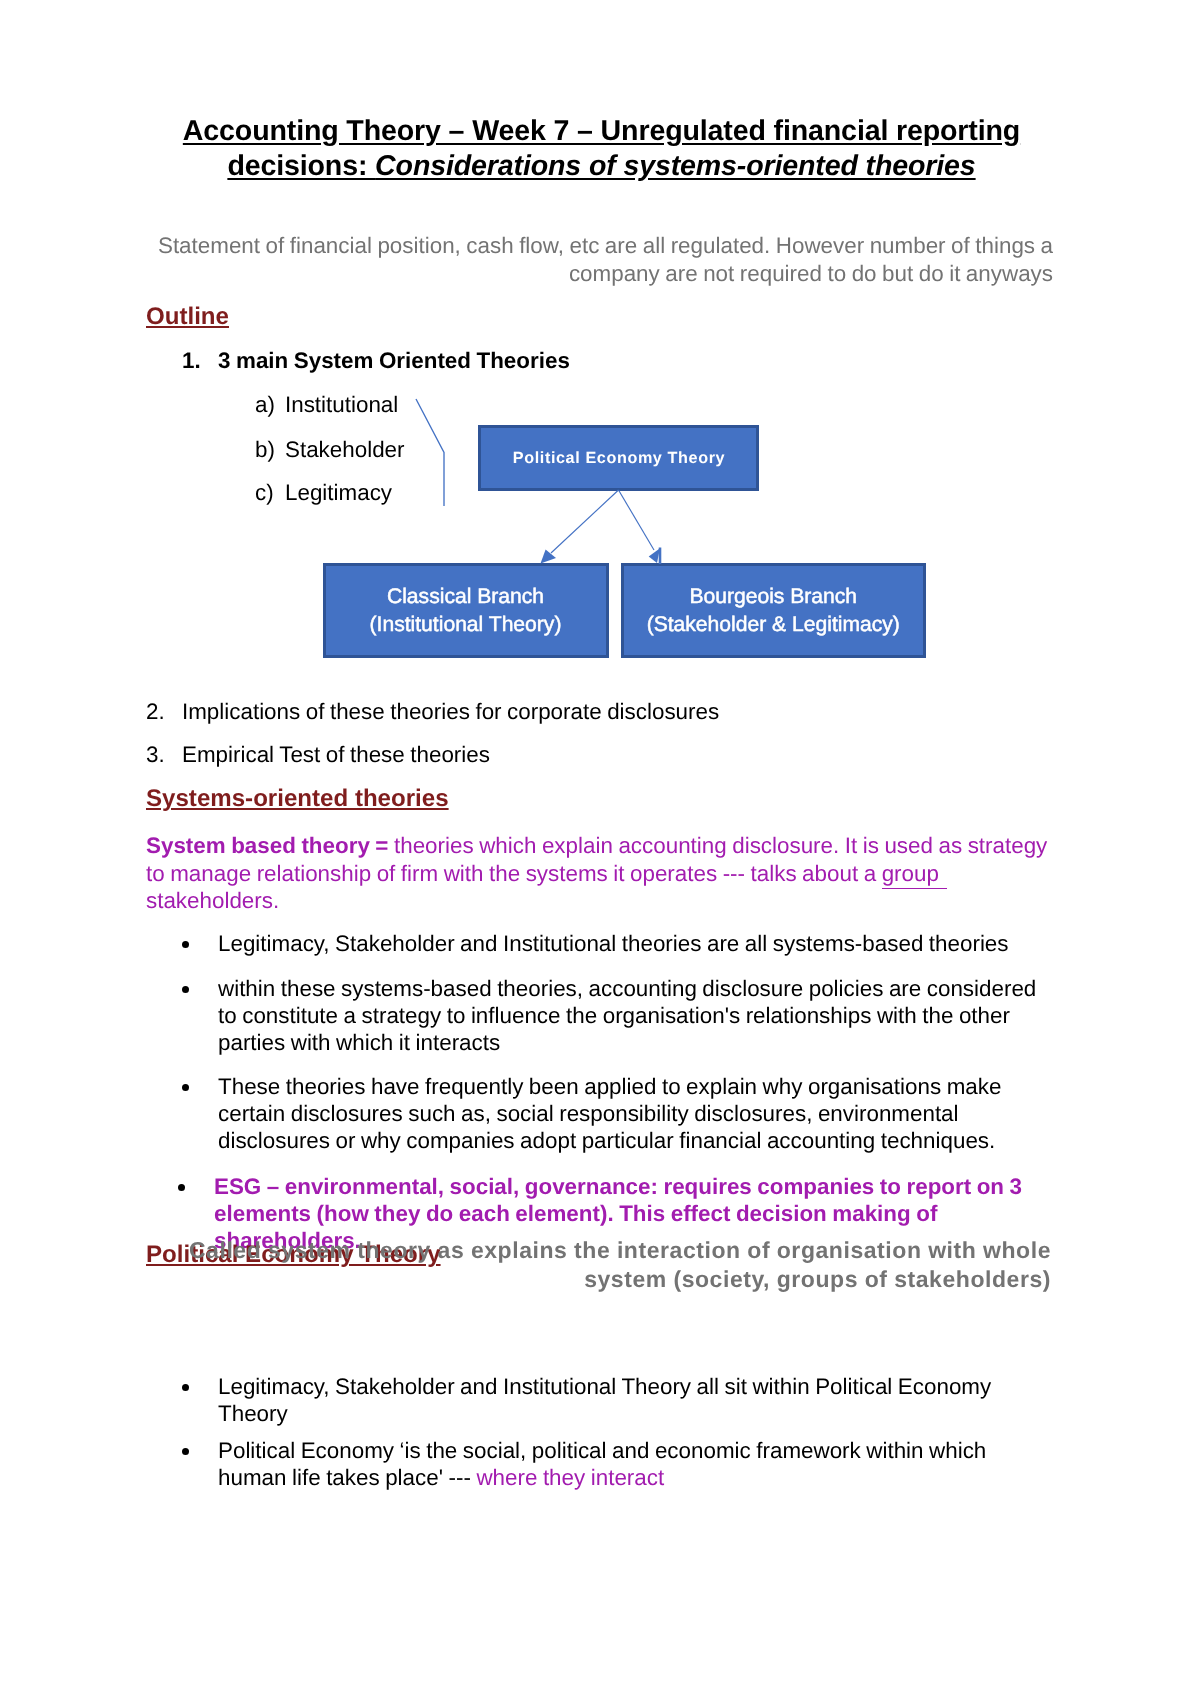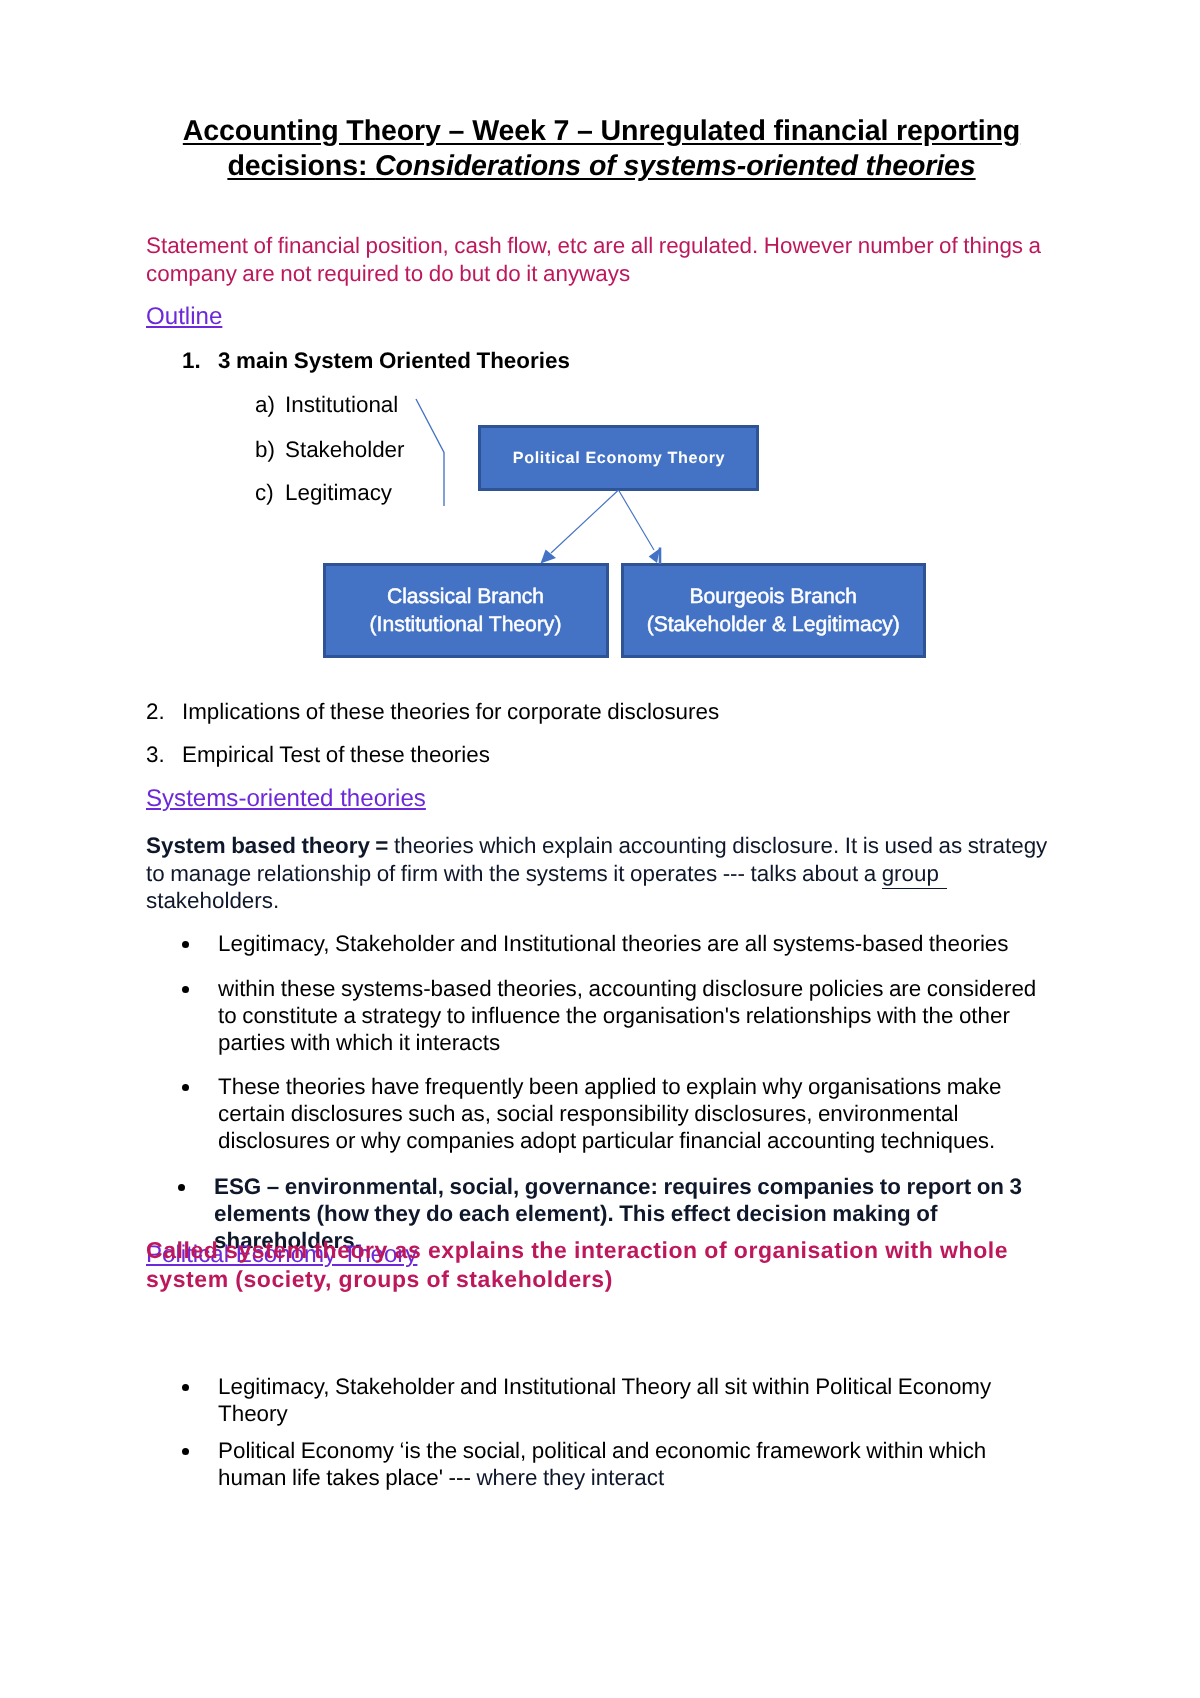--- a/index.html
+++ b/index.html
@@ -17,24 +17,24 @@
 
   
   .title { text-align:center; font-weight:bold; font-size:28.6px; line-height:35px;
            letter-spacing:-0.15px; margin:0 0 0 9px; padding-top:114px; }
   .title u { text-decoration:underline; text-underline-offset:3px; }
   .title .ital { font-style:italic; }
 
   
   p.body { margin:0; font-size:22.4px; line-height:27.5px;
            letter-spacing:0px; word-spacing:-0.7px; }
-  .magenta { color:#be185d; }
-  .purple { color:#0f172a; }
+  .magenta { color:#737373;text-align:right; }
+  .purple { color:#a21caf; }
 
-  h2.head { margin:0; font-size:24.1px; font-weight:normal; color:#6d28d9;
+  h2.head { margin:0; font-size:24.1px; font-weight:bold; color:#7f1d1d;
             text-decoration:underline; text-underline-offset:2px;
             text-decoration-thickness:2px; }
 
   
   .doc > * { position:absolute; }
   .title { position:static; }
   .intro   { top:228px; left:0;  width:906px; }
   h2.head  { white-space:nowrap; }
   .li { font-size:22.4px; line-height:27px; letter-spacing:0px; word-spacing:-0.7px; }
   .li .mk { position:absolute; left:0; }

